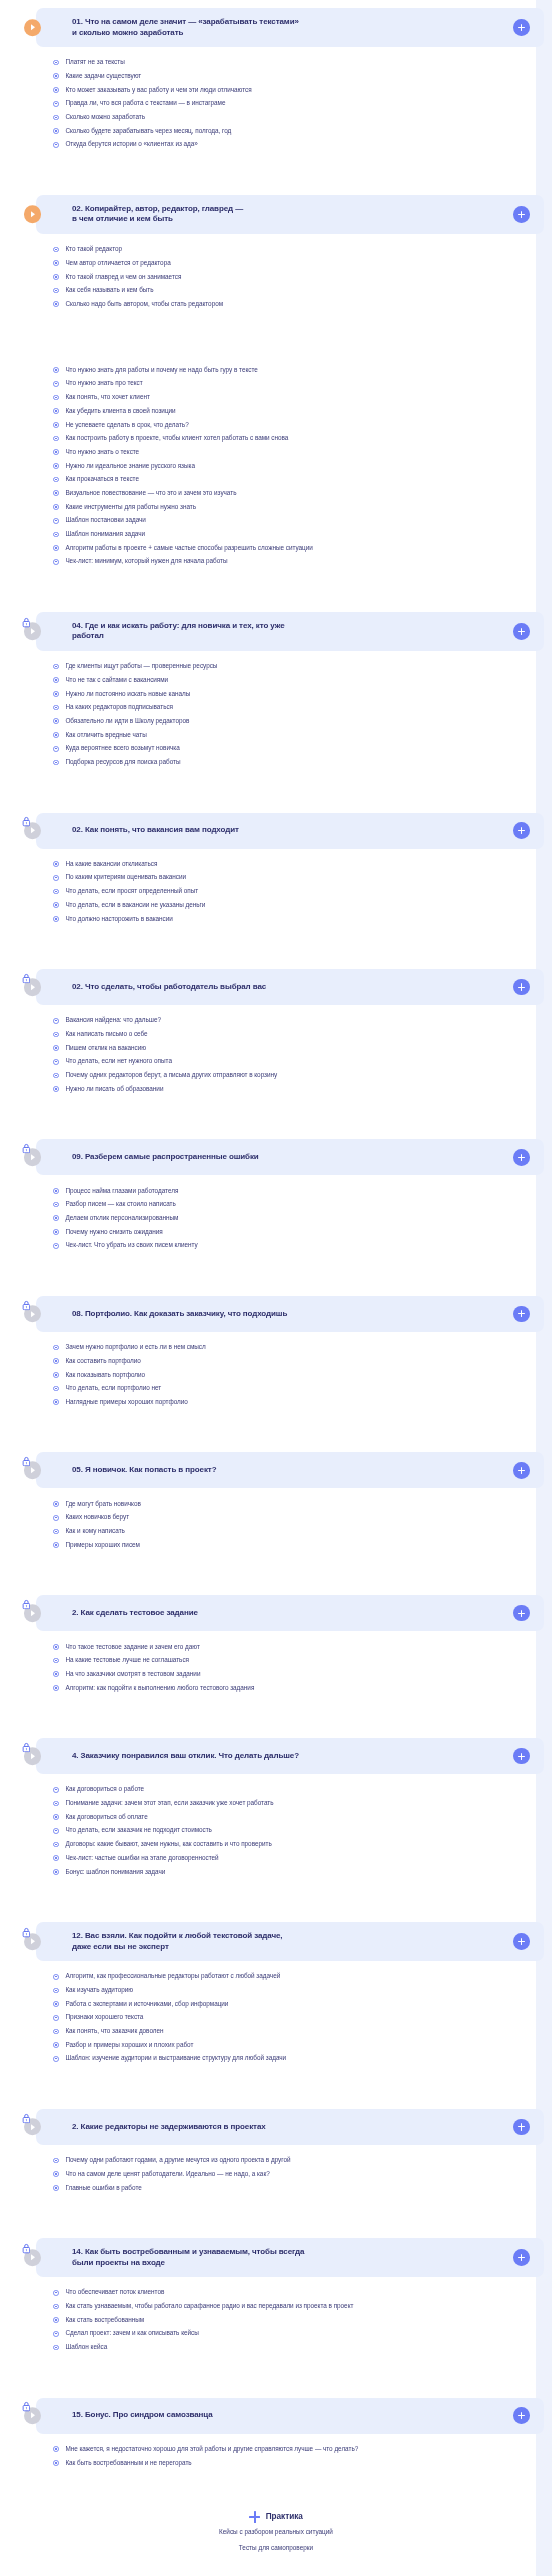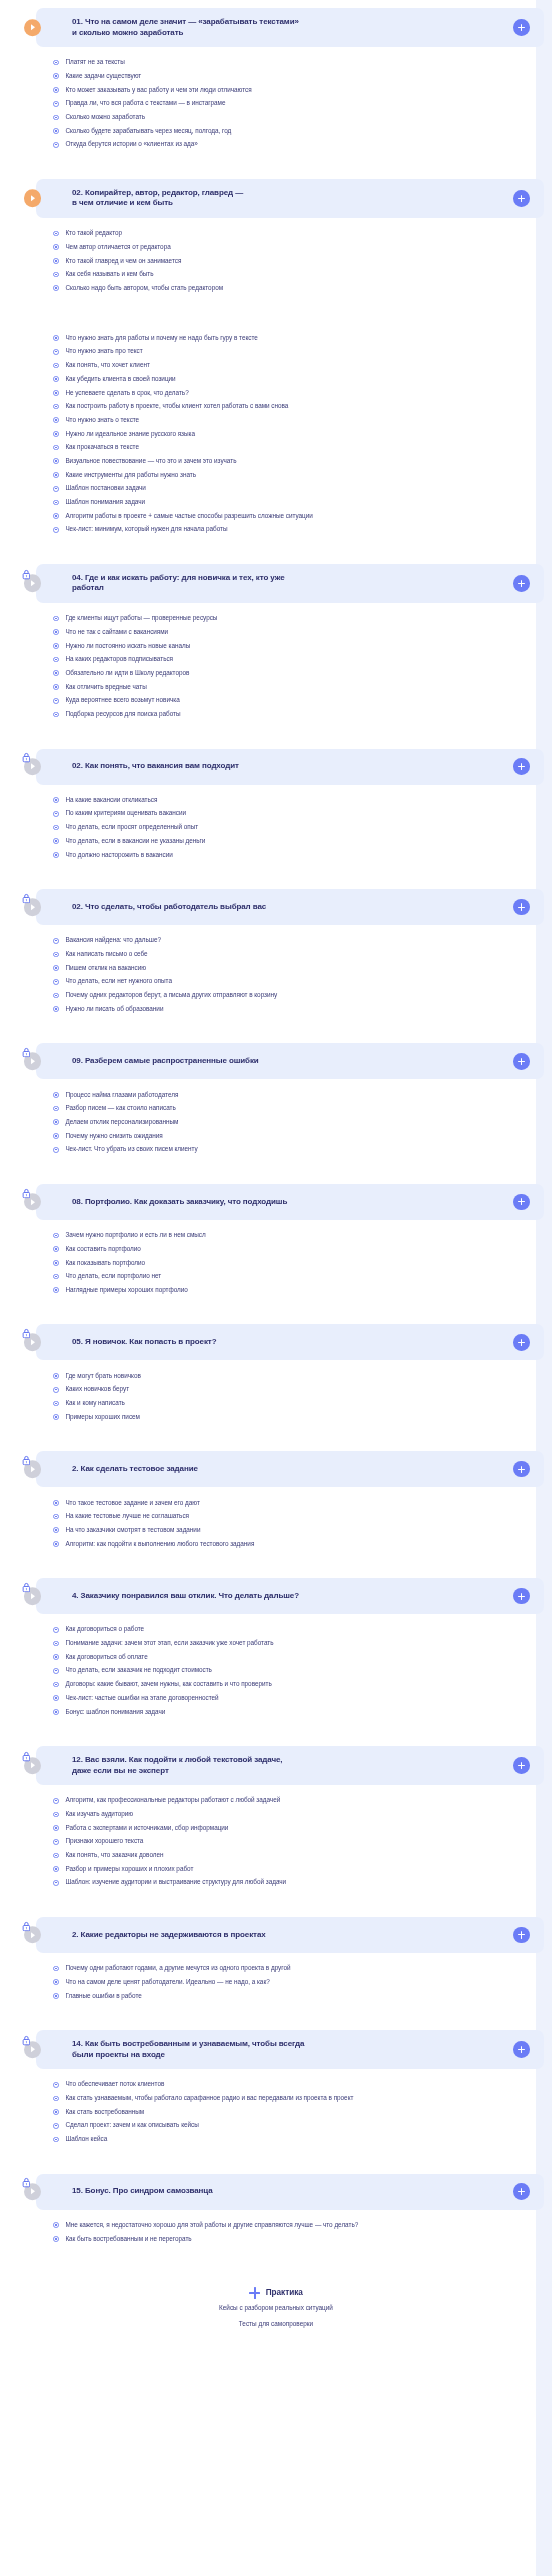--- a/index.html
+++ b/index.html
@@ -135,21 +135,21 @@
     border-radius:50%;
     background:#5a6cf0;
   }
   .lesson-text{
     font-size:6.4px;
     color:#3b3c78;
     letter-spacing:-0.03px;
   }
 
   
-  .module + .module{ margin-top:15px; }
+  .module + .module{ margin-top:31px; }
 
   
   .practice{
     margin:29px 0 0 0;
     text-align:center;
     padding-bottom:20.6px;
   }
   .practice-head{
     display:inline-flex;
     align-items:center;

